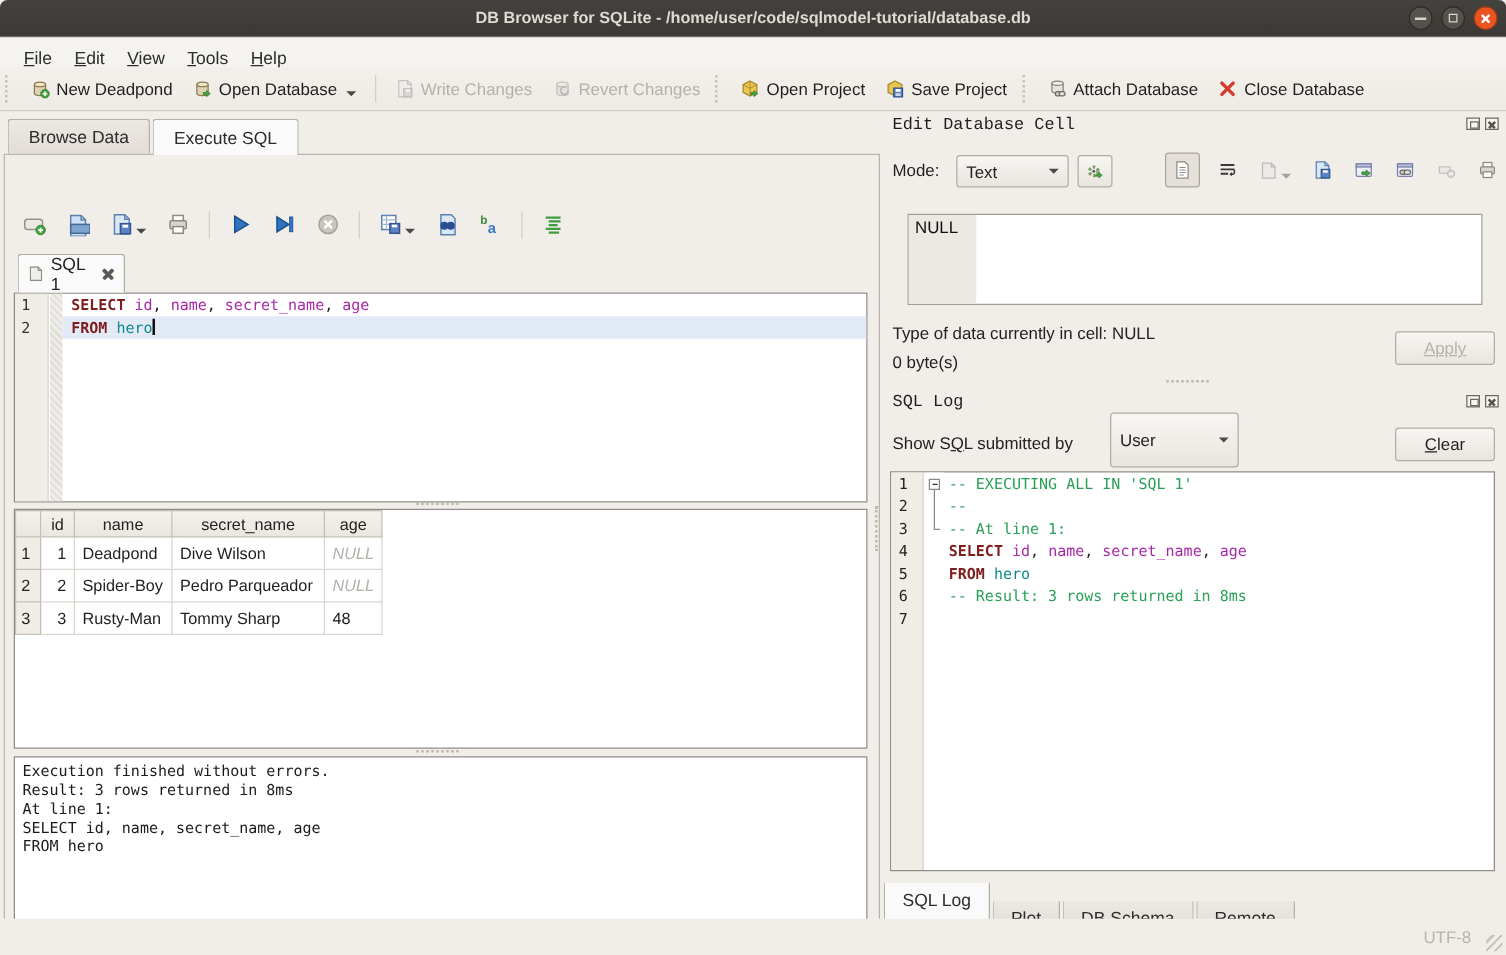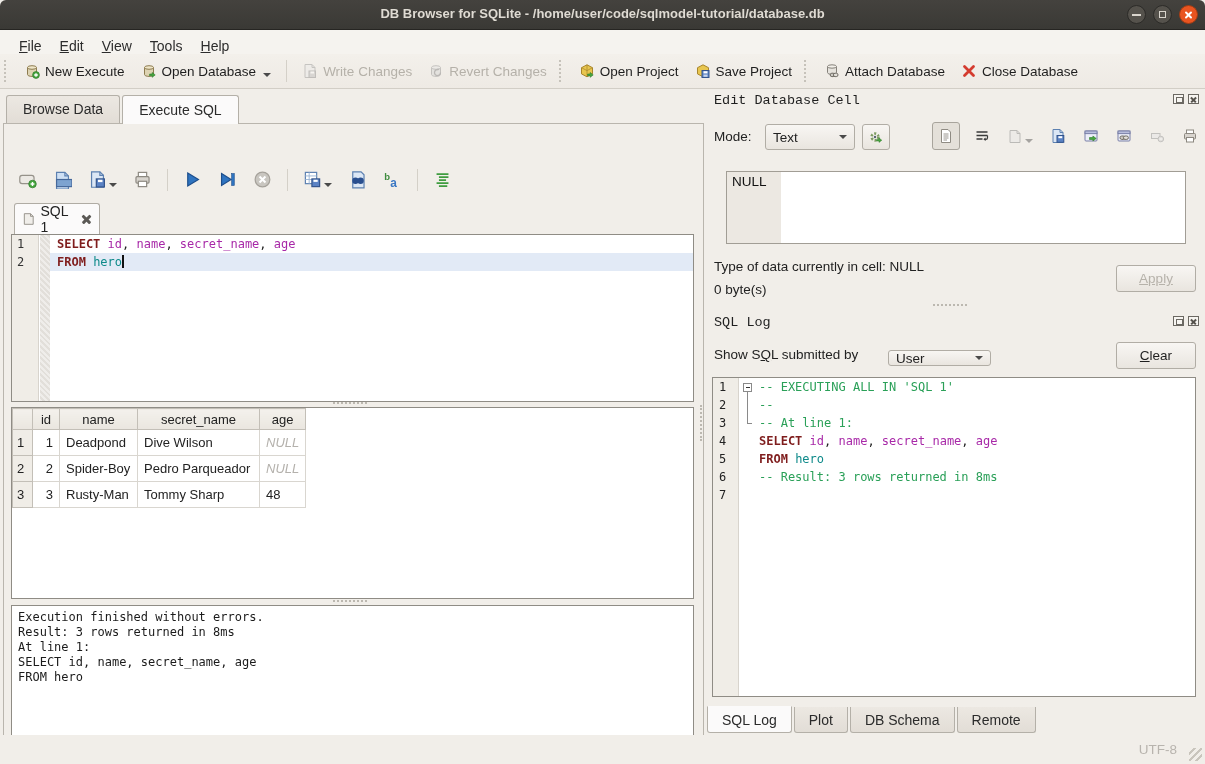--- a/index.html
+++ b/index.html
@@ -142,21 +142,21 @@
   .log-line { height:18px; line-height:18px; white-space:pre; padding-left:4px; }
   .fold-box { position:absolute; left:3px; top:4.5px; width:9px; height:9px; border:1px solid #8a8a8a;
     background:#fff; z-index:2; }
   .fold-box::after { content:""; position:absolute; left:1.5px; top:3px; width:4px; height:1.4px; background:#333; }
   .fold-vline { position:absolute; left:7px; top:14px; width:1px; height:31px; background:#8a8a8a; }
   .fold-elbow { position:absolute; left:7px; top:45px; width:5px; height:1px; background:#8a8a8a; }
 
   
   .dock-tabs { position:absolute; left:0px; top:618px; display:flex; }
   .dtab { padding:5px 14px 4px; font-size:14px; background:linear-gradient(#ece8e2,#e2ddd6);
-    border:1px solid #b4b0a8; margin-right:2px; border-radius:0 0 3px 3px; border-top:none; color:#2b2b2b; }
+    border:1px solid #b4b0a8; margin-right:2px; border-radius:0 0 3px 3px; border-top:none; color:#2b2b2b;margin-top:14px; }
   .dtab.active { background:#fbfafa; border-top:1px solid #fbfafa; margin-top:-1px; }
 
   
   .statusbar { position:absolute; left:0; top:735px; width:1205px; height:29px; background:#f1eee9; }
   .encoding { position:absolute; right:28px; top:7px; color:#b8b4ae; font-size:13.5px; }
   .size-grip { position:absolute; right:3px; bottom:3px; width:13px; height:13px;
     background:repeating-linear-gradient(135deg,transparent 0 3px,#c9c5bd 3px 5px); }
 </style>
 </head>
 <body>
@@ -186,21 +186,21 @@
 <div class="toolbar">
   <span class="tb-handle"></span>
 
   <div class="tb-btn">
     <svg class="ic" viewBox="0 0 16 16">
       <path d="M3.5 4.5v7c0 1.1 2 1.9 4.5 1.9s4.5-.8 4.5-1.9v-7" fill="#ddd3b2" stroke="#8d7b4f"></path>
       <ellipse cx="8" cy="4.5" rx="4.5" ry="1.8" fill="#efe6c8" stroke="#8d7b4f"></ellipse>
       <circle cx="12" cy="12" r="3.4" fill="#46a63f" stroke="#2e7a2a" stroke-width=".7"></circle>
       <path d="M12 10.2v3.6M10.2 12h3.6" stroke="#fff" stroke-width="1.3"></path>
     </svg>
-    <span>New Execute</span>
+    <span>New Deadpond</span>
   </div>
 
   <div class="tb-btn">
     <svg class="ic" viewBox="0 0 16 16">
       <path d="M3.5 4.5v7c0 1.1 2 1.9 4.5 1.9s4.5-.8 4.5-1.9v-7" fill="#ddd3b2" stroke="#8d7b4f"></path>
       <ellipse cx="8" cy="4.5" rx="4.5" ry="1.8" fill="#efe6c8" stroke="#8d7b4f"></ellipse>
       <path d="M8.6 11h2.6V9.5l3 2.4-3 2.4v-1.5H8.6z" fill="#46a63f" stroke="#2e7a2a" stroke-width=".6"></path>
     </svg>
     <span>Open Database</span>
     <span class="dd-arrow"></span>
@@ -532,21 +532,21 @@
   <div class="sec-title abs" style="left:7px; top:226px;">SQL Log</div>
   <div class="win-icons" style="right:6px; top:227px;">
     <span class="wic float"></span>
     <span class="wic">
         <span class="x1"></span>
         <span class="x2"></span>
       </span>
   </div>
 
   <div class="abs" style="left:7px; top:258px; font-size:13.5px;"><span>Show S</span><span style="text-decoration:underline;">Q</span><span>L submitted by</span></div>
-  <div class="selectbox abs" style="left:181px; top:261px; width:103px; height:16px;">
+  <div class="selectbox abs" style="left:181px; top:241px; width:103px; height:44px;">
     <span>User</span>
     <span class="dd-arrow" style="align-self:center; margin-bottom:0;"></span>
   </div>
   <div class="btn abs" style="left:409px; top:253px; width:80px; height:27px;">
       <span style="text-decoration:underline;">C</span>
       <span>lear</span>
     </div>
 
   <div class="logbox">
     <div class="log-gutter">

